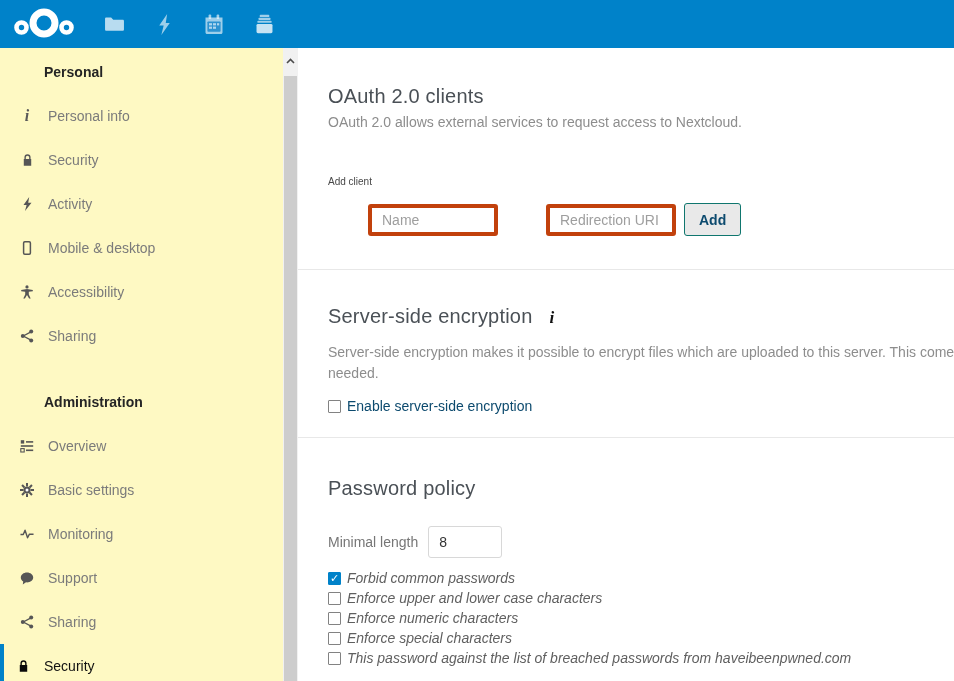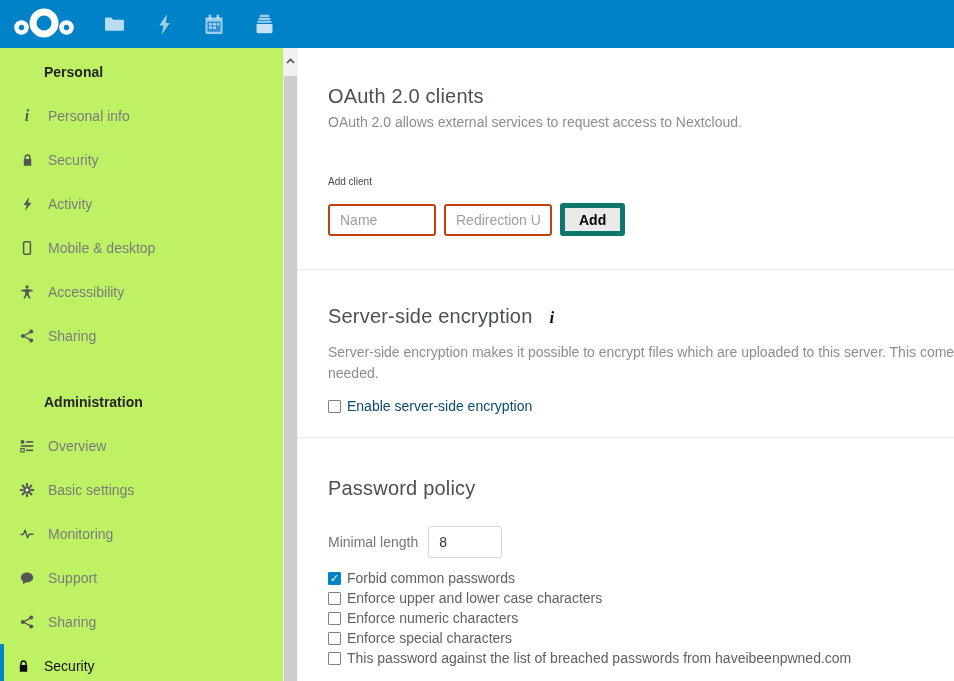--- a/index.html
+++ b/index.html
@@ -14,21 +14,21 @@
   *{margin:0;padding:0;box-sizing:border-box;}
   html,body{width:954px;height:681px;overflow:hidden;background:#fff;
     font-family:"Liberation Sans",sans-serif;}
   
   .topbar{height:48px;background:var(--header-bg);display:flex;align-items:center;}
   .logo{margin-left:11px;width:66px;height:36px;display:flex;align-items:center;justify-content:center;}
   .appnav{display:flex;align-items:center;margin-left:12px;}
   .appbtn{width:50px;height:48px;display:flex;align-items:center;justify-content:center;cursor:pointer;}
   
   .bodyrow{display:flex;height:633px;position:relative;}
-  .sidebar{width:283px;background:#bef264;padding-top:2px;flex:none;}
+  .sidebar{width:283px;background:#fef9c3;padding-top:2px;flex:none;}
   .side-heading{height:44px;display:flex;align-items:center;padding-left:44px;
     font-weight:bold;font-size:14px;color:#252525;}
   .side-heading.admin{margin-top:22px;}
   .side-item{height:44px;display:flex;align-items:center;padding-left:16px;
     font-size:14px;color:var(--txt-gray);cursor:pointer;border-left:4px solid transparent;}
   .side-item .ic{width:14px;height:14px;margin-right:14px;flex:none;display:flex;align-items:center;justify-content:center;}
   .side-item.active{border-left:4px solid var(--header-bg);color:#111;padding-left:12px;}
   .info-i{font-family:"Liberation Serif",serif;font-style:italic;font-weight:bold;
     font-size:16px;color:#5a5a5a;line-height:14px;}
   
@@ -38,41 +38,41 @@
   
   .main{flex:1;overflow:hidden;}
   .section{padding-left:30px;}
   .section h2{font-size:20px;font-weight:400;color:var(--heading);line-height:24px;letter-spacing:.2px;}
   .sec1{padding-top:36px;padding-bottom:33px;}
   .sec2{border-top:1px solid var(--sep);padding-top:34px;padding-bottom:23px;}
   .sec3{border-top:1px solid var(--sep);padding-top:38px;}
   .desc{margin-top:4px;font-size:14px;color:var(--desc);line-height:20px;}
   .addclient{margin-top:44px;font-size:10px;color:#474747;}
   .inputs-row{margin-top:16px;display:flex;align-items:center;}
-  .txt-input{width:108px;height:32px;border:2px solid #c2410c;border-radius:3px;
-    padding:0 10px;font-size:14px;color:#333;font-family:"Liberation Sans",sans-serif;outline:none;margin-right:8px;}
+  .txt-input{width:130px;height:32px;border:4px solid #c2410c;border-radius:3px;
+    padding:0 10px;font-size:14px;color:#333;font-family:"Liberation Sans",sans-serif;outline:none;margin-right:8px;margin-left:40px;}
   .txt-input::placeholder{color:#9e9e9e;}
-  .add-btn{height:33px;padding:0 14px;background:#e9e9e9;border:5px solid #0f766e;
-    border-radius:3px;font-weight:bold;font-size:14px;color:#000000;cursor:pointer;
+  .add-btn{height:33px;padding:0 14px;background:#e9e9e9;border:1px solid #0f766e;
+    border-radius:3px;font-weight:bold;font-size:14px;color:#0c4a6e;cursor:pointer;
     font-family:"Liberation Sans",sans-serif;}
   .enc-head{display:flex;align-items:baseline;text-align:center;}
   .enc-info{font-family:"Liberation Serif",serif;font-style:italic;font-weight:bold;
     font-size:17px;color:#111;margin-left:17px;}
   .enc-desc{margin-top:14px;font-size:14px;color:var(--desc);line-height:21px;white-space:nowrap;}
   .cb-row{display:flex;align-items:center;margin-top:14px;font-size:14px;color:#0c4a6e;cursor:pointer;}
   .cb{width:13px;height:13px;border:1px solid #828282;border-radius:1px;background:#fff;
     margin-right:6px;flex:none;position:relative;}
   .cb.checked{background:var(--header-bg);border-color:var(--header-bg);}
   .cb.checked::after{content:"\2713";position:absolute;left:1px;top:-1px;color:#fff;
     font-size:11px;font-weight:bold;font-family:"DejaVu Sans",sans-serif;}
   .minlen-row{margin-top:26px;display:flex;align-items:center;}
   .minlen-label{font-size:14px;color:#767676;margin-right:10px;}
   .minlen-input{width:74px;height:32px;border:1px solid #d8d8d8;border-radius:3px;
     padding:0 10px;font-size:14px;color:#333;font-family:"Liberation Sans",sans-serif;outline:none;}
-  .pw-list{margin-top:10px;}
+  .pw-list{margin-top:10px;font-style:italic;}
   .pw-list .cb-row{margin-top:0;height:20px;color:#5f5f5f;}
   
   .arrow-annot{position:absolute;left:100px;top:625px;pointer-events:none;z-index:5;}
 </style>
 </head>
 <body>
 
 <div class="topbar">
   <div class="logo">
     <svg width="66" height="36" viewBox="0 0 66 36">

